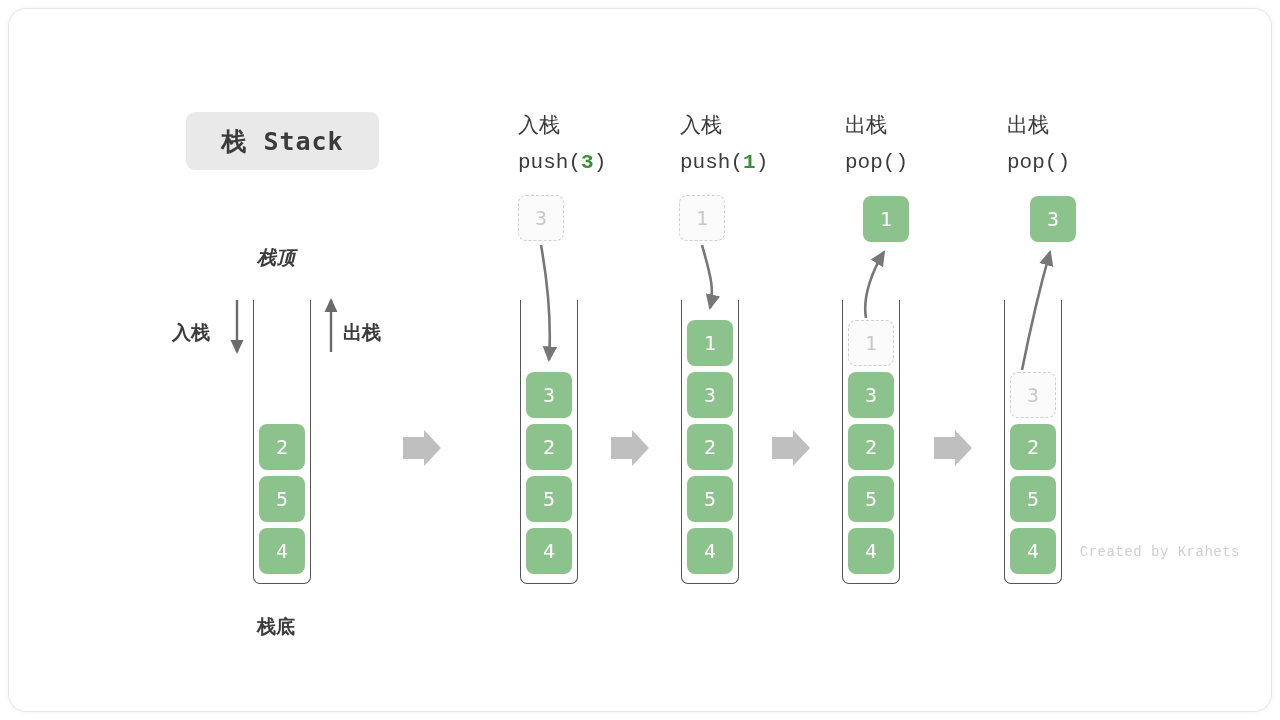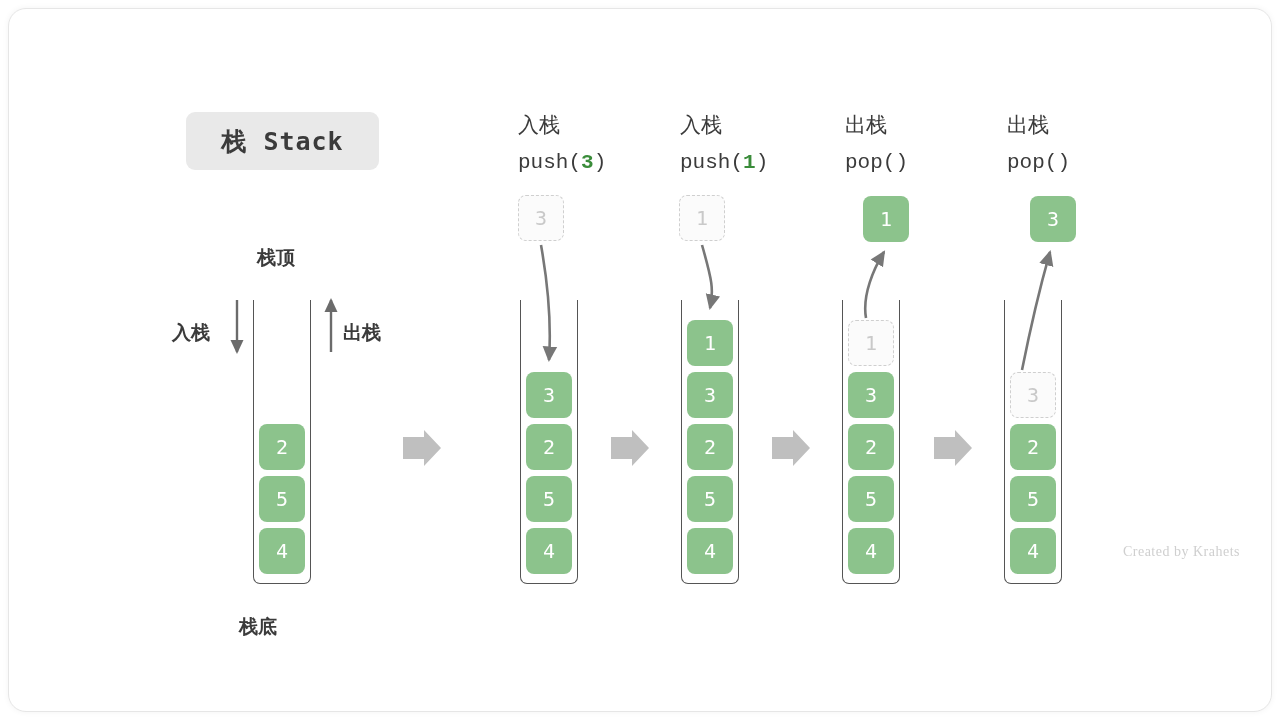--- a/index.html
+++ b/index.html
@@ -115,44 +115,44 @@
     border: 1.6px dashed #cfcfcf;
     color: #c9c9c9;
   }
 
   .footer {
     position: absolute;
     right: 40px;
     bottom: 22px;
     color: #cfcfcf;
     font-size: 14px;
-    font-family: Liberation Serif, serif;
+    font-family: Liberation Mono, monospace;
     letter-spacing: 0.5px;
   }
 
   svg.overlay {
     position: absolute;
     left: 0;
     top: 0;
     width: 1280px;
     height: 720px;
     pointer-events: none;
   }
 </style>
 </head>
 <body>
 
 <div id="canvas">
   <div class="frame"></div>
 
   <div class="title-chip">栈 Stack</div>
 
-  <div class="cn-label" style="left:257px; top:245px;">栈顶</div>
-
-  <div class="cn-label" style="left:239px; top:614px;">栈底</div>
+  <div class="cn-label" style="left:257px; top:245px;font-style:italic;">栈顶</div>
+
+  <div class="cn-label" style="left:257px; top:614px;">栈底</div>
 
   <div class="cn-label" style="left:172px; top:320px;">入栈</div>
 
   <div class="cn-label" style="left:343px; top:320px;">出栈</div>
 
   <div class="col-head" style="left:518px; top:106px;">
     <div>入栈</div>
     <div class="mono"><span>push(</span><span class="arg">3</span><span>)</span></div>
   </div>
 

